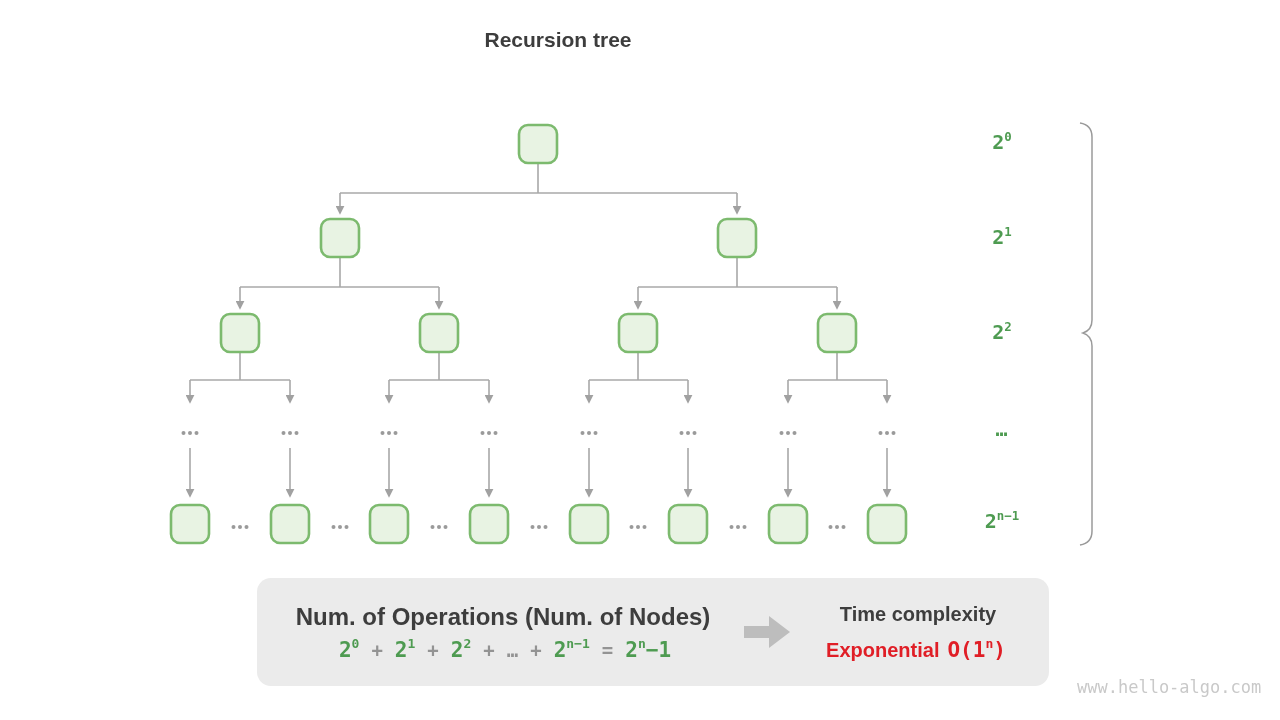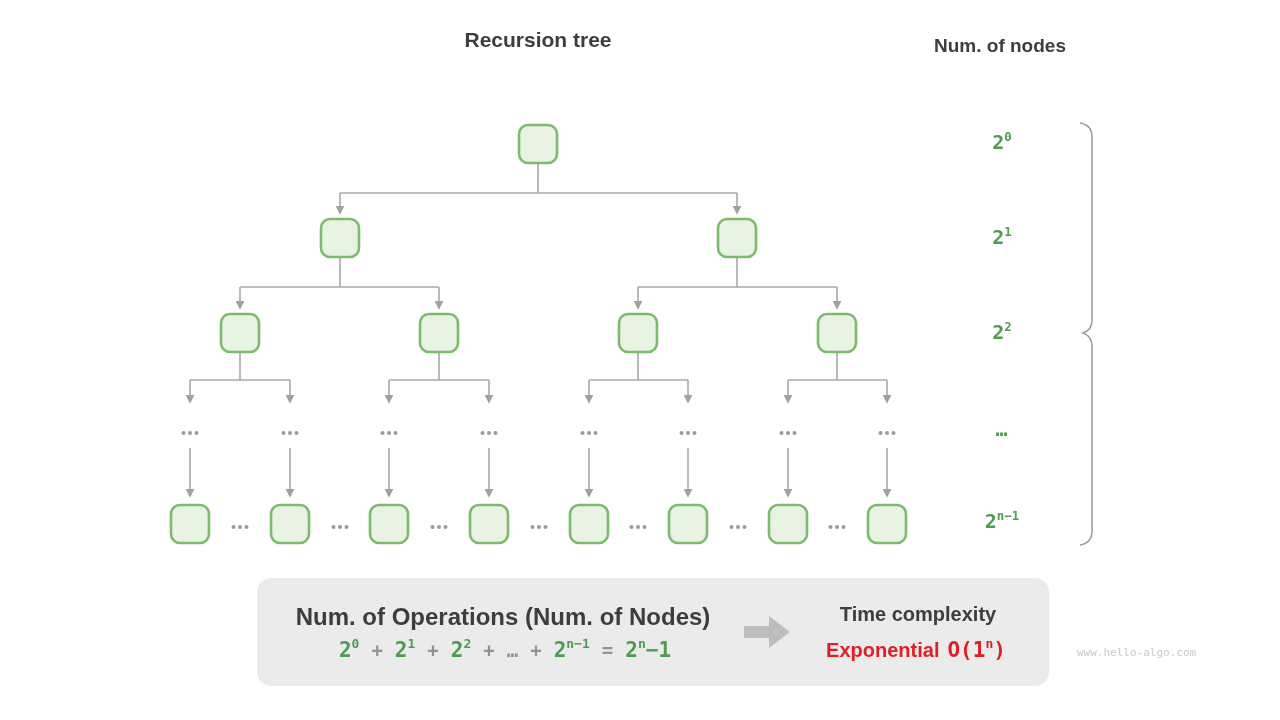--- a/index.html
+++ b/index.html
@@ -2,55 +2,54 @@
 <html><head>
 <meta charset="utf-8">
 <style>
   html,body{margin:0;padding:0;background:#ffffff;}
   .canvas{
     position:relative;width:1280px;height:720px;background:#ffffff;
     font-family:"Liberation Sans",sans-serif;overflow:hidden;
   }
   .abs{position:absolute;}
   .ctr{transform:translateX(-50%);}
-  .title{left:538px;top:28px;font-size:21px;font-weight:bold;color:#3d3d3d;white-space:nowrap;}
+  .title{left:558px;top:28px;font-size:21px;font-weight:bold;color:#3d3d3d;white-space:nowrap;}
   .subtitle{left:538px;top:65px;font-size:20px;color:#3d3d3d;white-space:nowrap;}
   .right-heading{left:1000px;top:32px;text-align:center;font-size:19px;font-weight:bold;
     color:#3d3d3d;line-height:28px;white-space:nowrap;}
   .lvl{left:1002px;transform:translate(-50%,-50%);color:#4e9b51;font-weight:bold;font-size:20px;
     font-family:"DejaVu Sans Mono",monospace;white-space:nowrap;}
   .lvl sup,.formula sup,.cx sup{font-size:0.62em;position:relative;top:-1px;}
   .lvl-dots{letter-spacing:1px;}
   .brace-note{left:1172px;top:304px;transform:translateX(-50%);text-align:center;font-size:20px;
     color:#3d3d3d;line-height:28px;white-space:nowrap;}
   .brace-note .n-green{color:#4e9b51;font-weight:bold;font-family:"DejaVu Sans Mono",monospace;}
   .sumbox{left:257px;top:578px;width:792px;height:108px;background:#ebebeb;border-radius:14px;}
   .ops-title{left:503px;top:603px;font-size:24px;font-weight:bold;color:#3d3d3d;white-space:nowrap;}
   .formula{left:505px;top:637px;display:flex;gap:12px;align-items:baseline;white-space:nowrap;
     font-family:"DejaVu Sans Mono",monospace;font-weight:bold;font-size:21px;color:#4e9b51;}
   .formula .op{color:#939393;font-size:19px;}
   .time-title{left:918px;top:603px;font-size:20px;font-weight:bold;color:#3d3d3d;white-space:nowrap;}
   .cx{left:916px;top:637px;display:flex;gap:8px;align-items:baseline;white-space:nowrap;color:#e01e26;}
   .cx .word{font-size:20px;font-weight:bold;}
   .cx .bigO{font-family:"DejaVu Sans Mono",monospace;font-weight:bold;font-size:21px;}
-  .wm{left:1077px;top:646px;font-family:"DejaVu Sans Mono",monospace;font-size:11px;color:#c9c9c9;white-space:nowrap;}
+  .wm{left:1077px;top:677px;font-family:"DejaVu Sans Mono",monospace;font-size:17px;color:#c9c9c9;white-space:nowrap;}
   svg.overlay{position:absolute;left:0;top:0;pointer-events:none;}
   .conn{stroke:#a8a8a8;stroke-width:1.6;fill:none;}
   .node{fill:#e8f3e3;stroke:#7cba6e;stroke-width:2.6;}
   .dot{fill:#9a9a9a;}
   .brace{stroke:#9a9a9a;stroke-width:1.5;fill:none;}
 </style>
 </head>
 <body>
 
 <div class="canvas">
 
   <div class="abs ctr title">Recursion tree</div>
   <div class="abs ctr right-heading">
-    <div>Num. of nodes</div>
   </div>
 
   <div class="abs sumbox"></div>
 
   <svg class="overlay" width="1280" height="720" viewBox="0 0 1280 720">
     <defs>
       <marker id="ah" viewBox="0 0 8 8" markerWidth="9" markerHeight="9" refX="6.5" refY="4" orient="auto" markerUnits="userSpaceOnUse">
         <path d="M0 0 L8 4 L0 8 Z" fill="#a1a1a1"></path>
       </marker>
     </defs>

